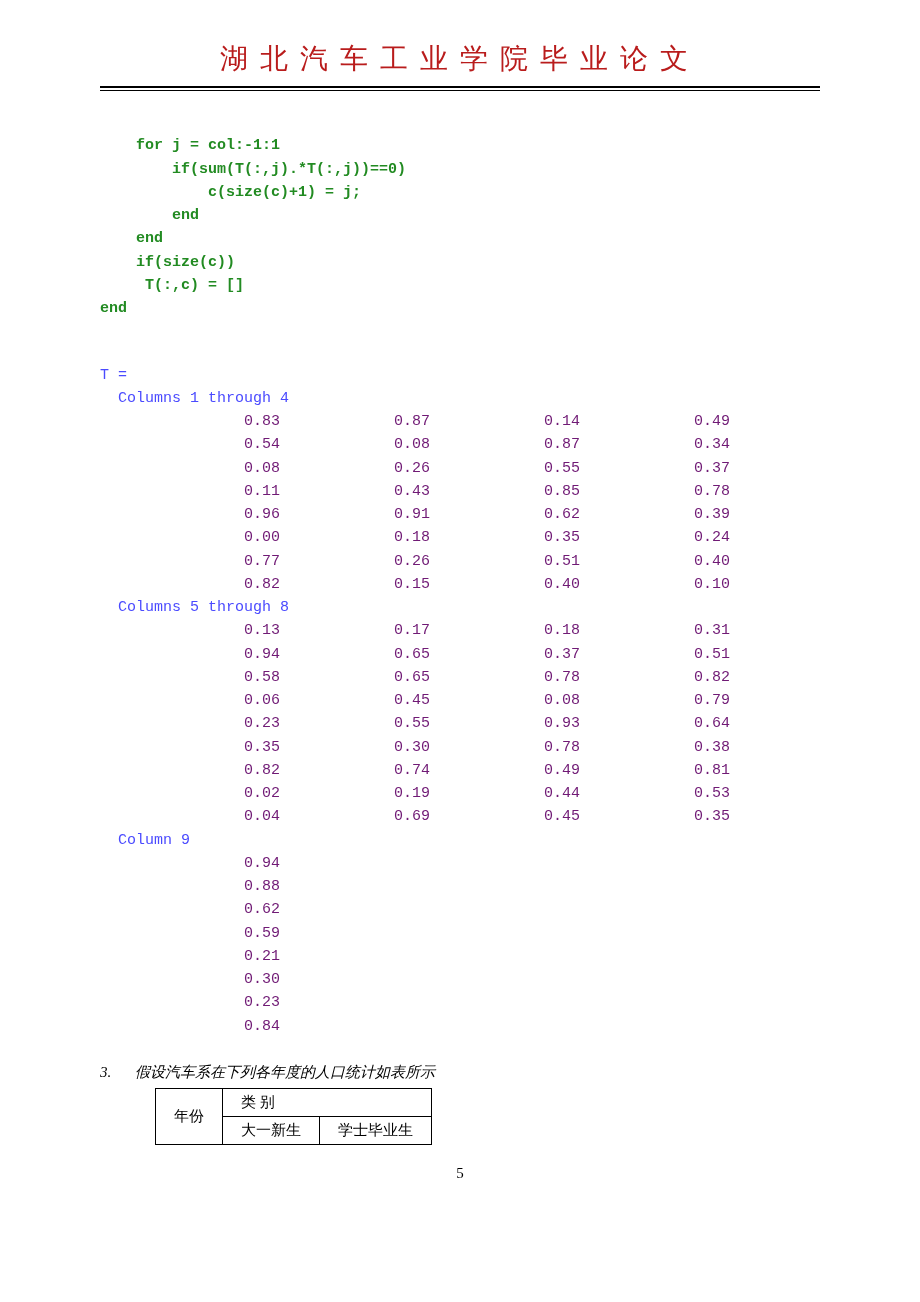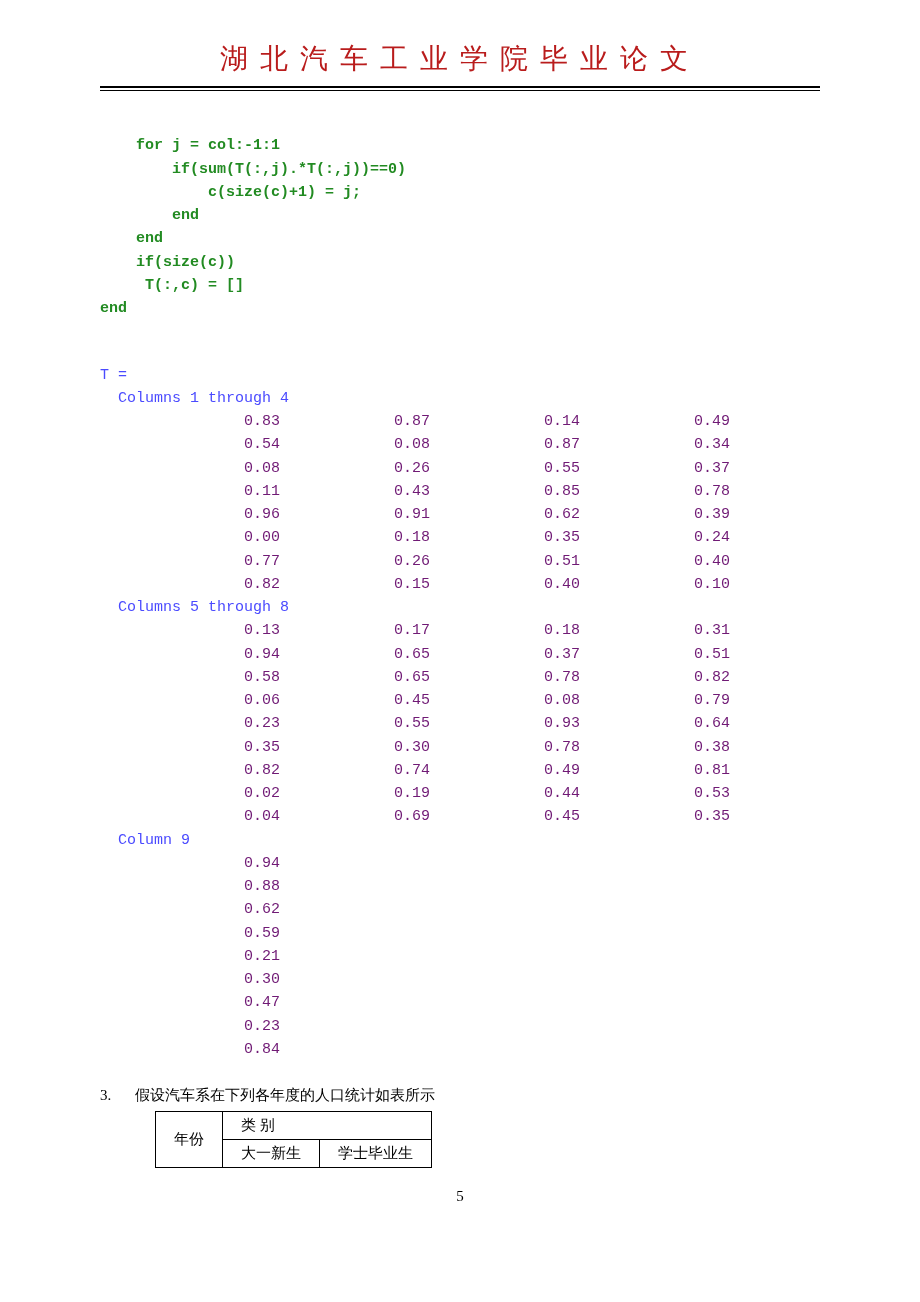--- a/index.html
+++ b/index.html
@@ -65,20 +65,21 @@
     display: inline-block;
     width: 180px;
     text-align: right;
   }
   .question {
     font-family: "SimSun", "宋体", serif;
     font-size: 15px;
     color: #000;
     margin-top: 25px;
     margin-left: 0;
+    font-style: italic;
   }
   .q-num {
     display: inline-block;
     width: 35px;
   }
   table.stats {
     border-collapse: collapse;
     margin-top: 6px;
     margin-left: 55px;
     font-family: "SimSun", "宋体", serif;
@@ -141,21 +142,20 @@
       <div class="data-row"><span>0.04</span><span>0.69</span><span>0.45</span><span>0.35</span></div>
     </div>
   <div class="output-block" style="margin-top:0">  Column 9</div>
   <div id="rows3-container">
       <div class="data-row col9"><span>0.94</span></div>
       <div class="data-row col9"><span>0.88</span></div>
       <div class="data-row col9"><span>0.62</span></div>
       <div class="data-row col9"><span>0.59</span></div>
       <div class="data-row col9"><span>0.21</span></div>
       <div class="data-row col9"><span>0.30</span></div>
-      <div class="data-row col9"><span>0.47</span></div>
       <div class="data-row col9"><span>0.23</span></div>
       <div class="data-row col9"><span>0.84</span></div>
     </div>
 
   <div class="question">
     <span class="q-num">3.</span><span>假设汽车系在下列各年度的人口统计如表所示</span>
   </div>
 
   <table class="stats">
     <tbody>

